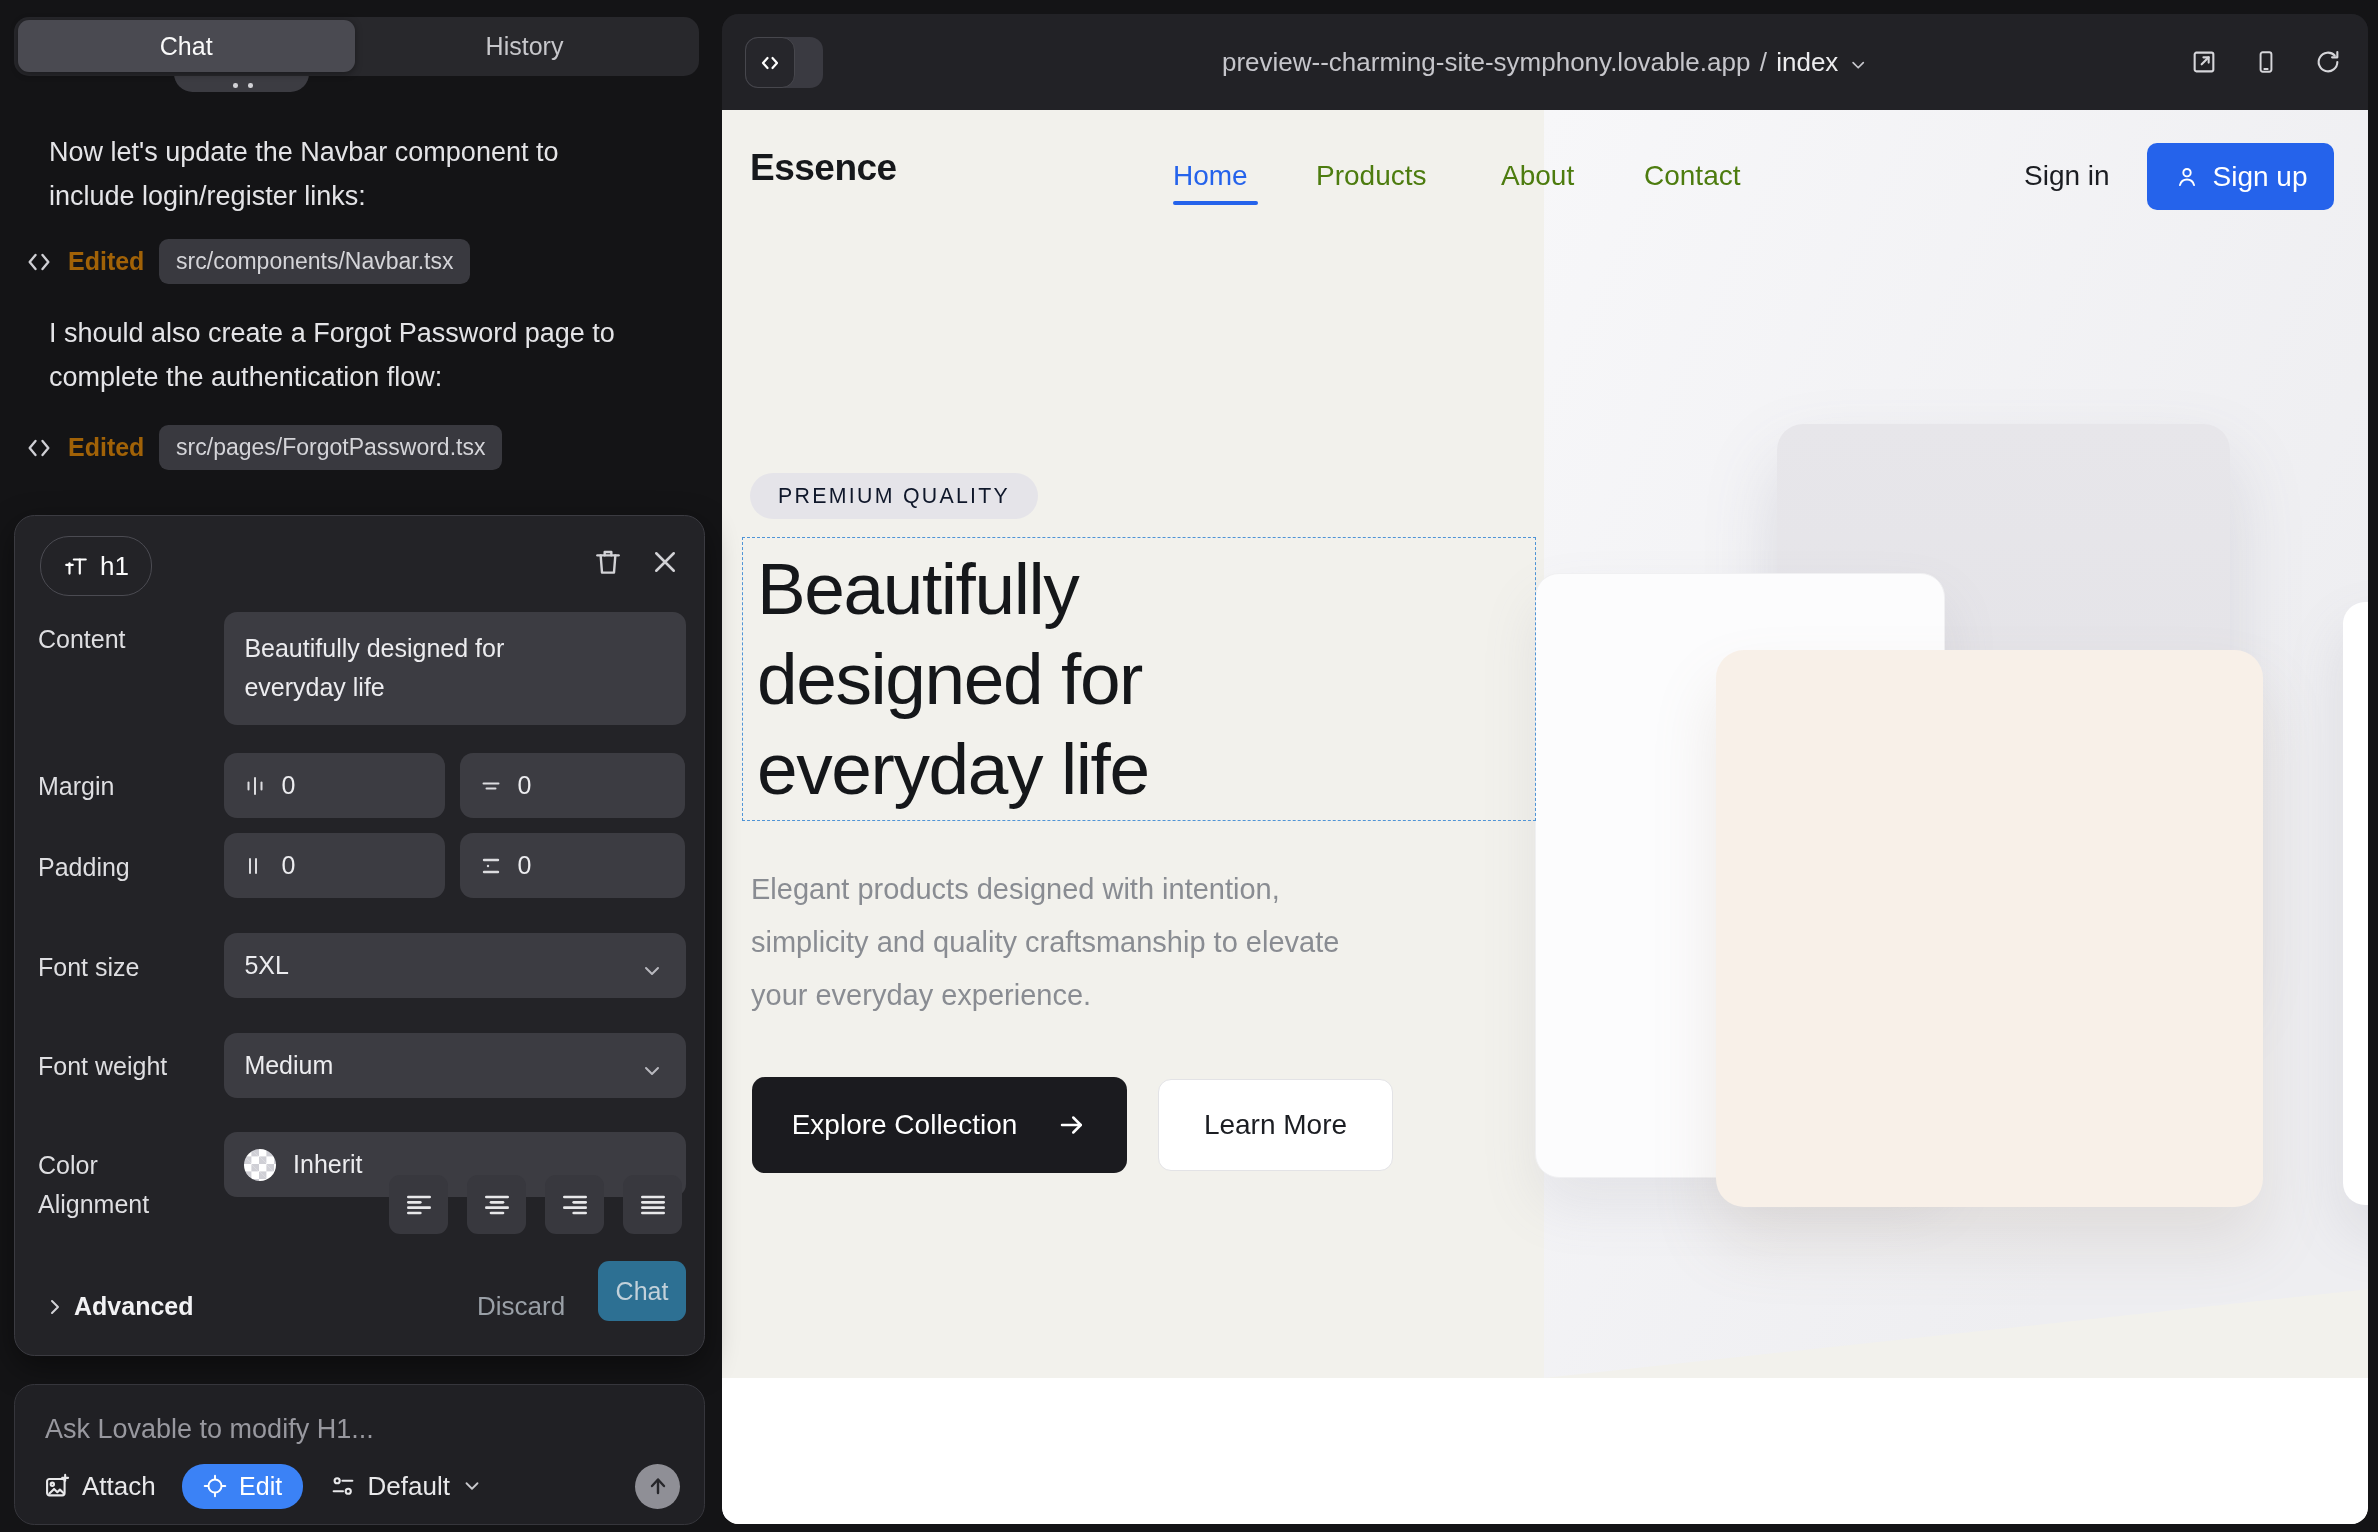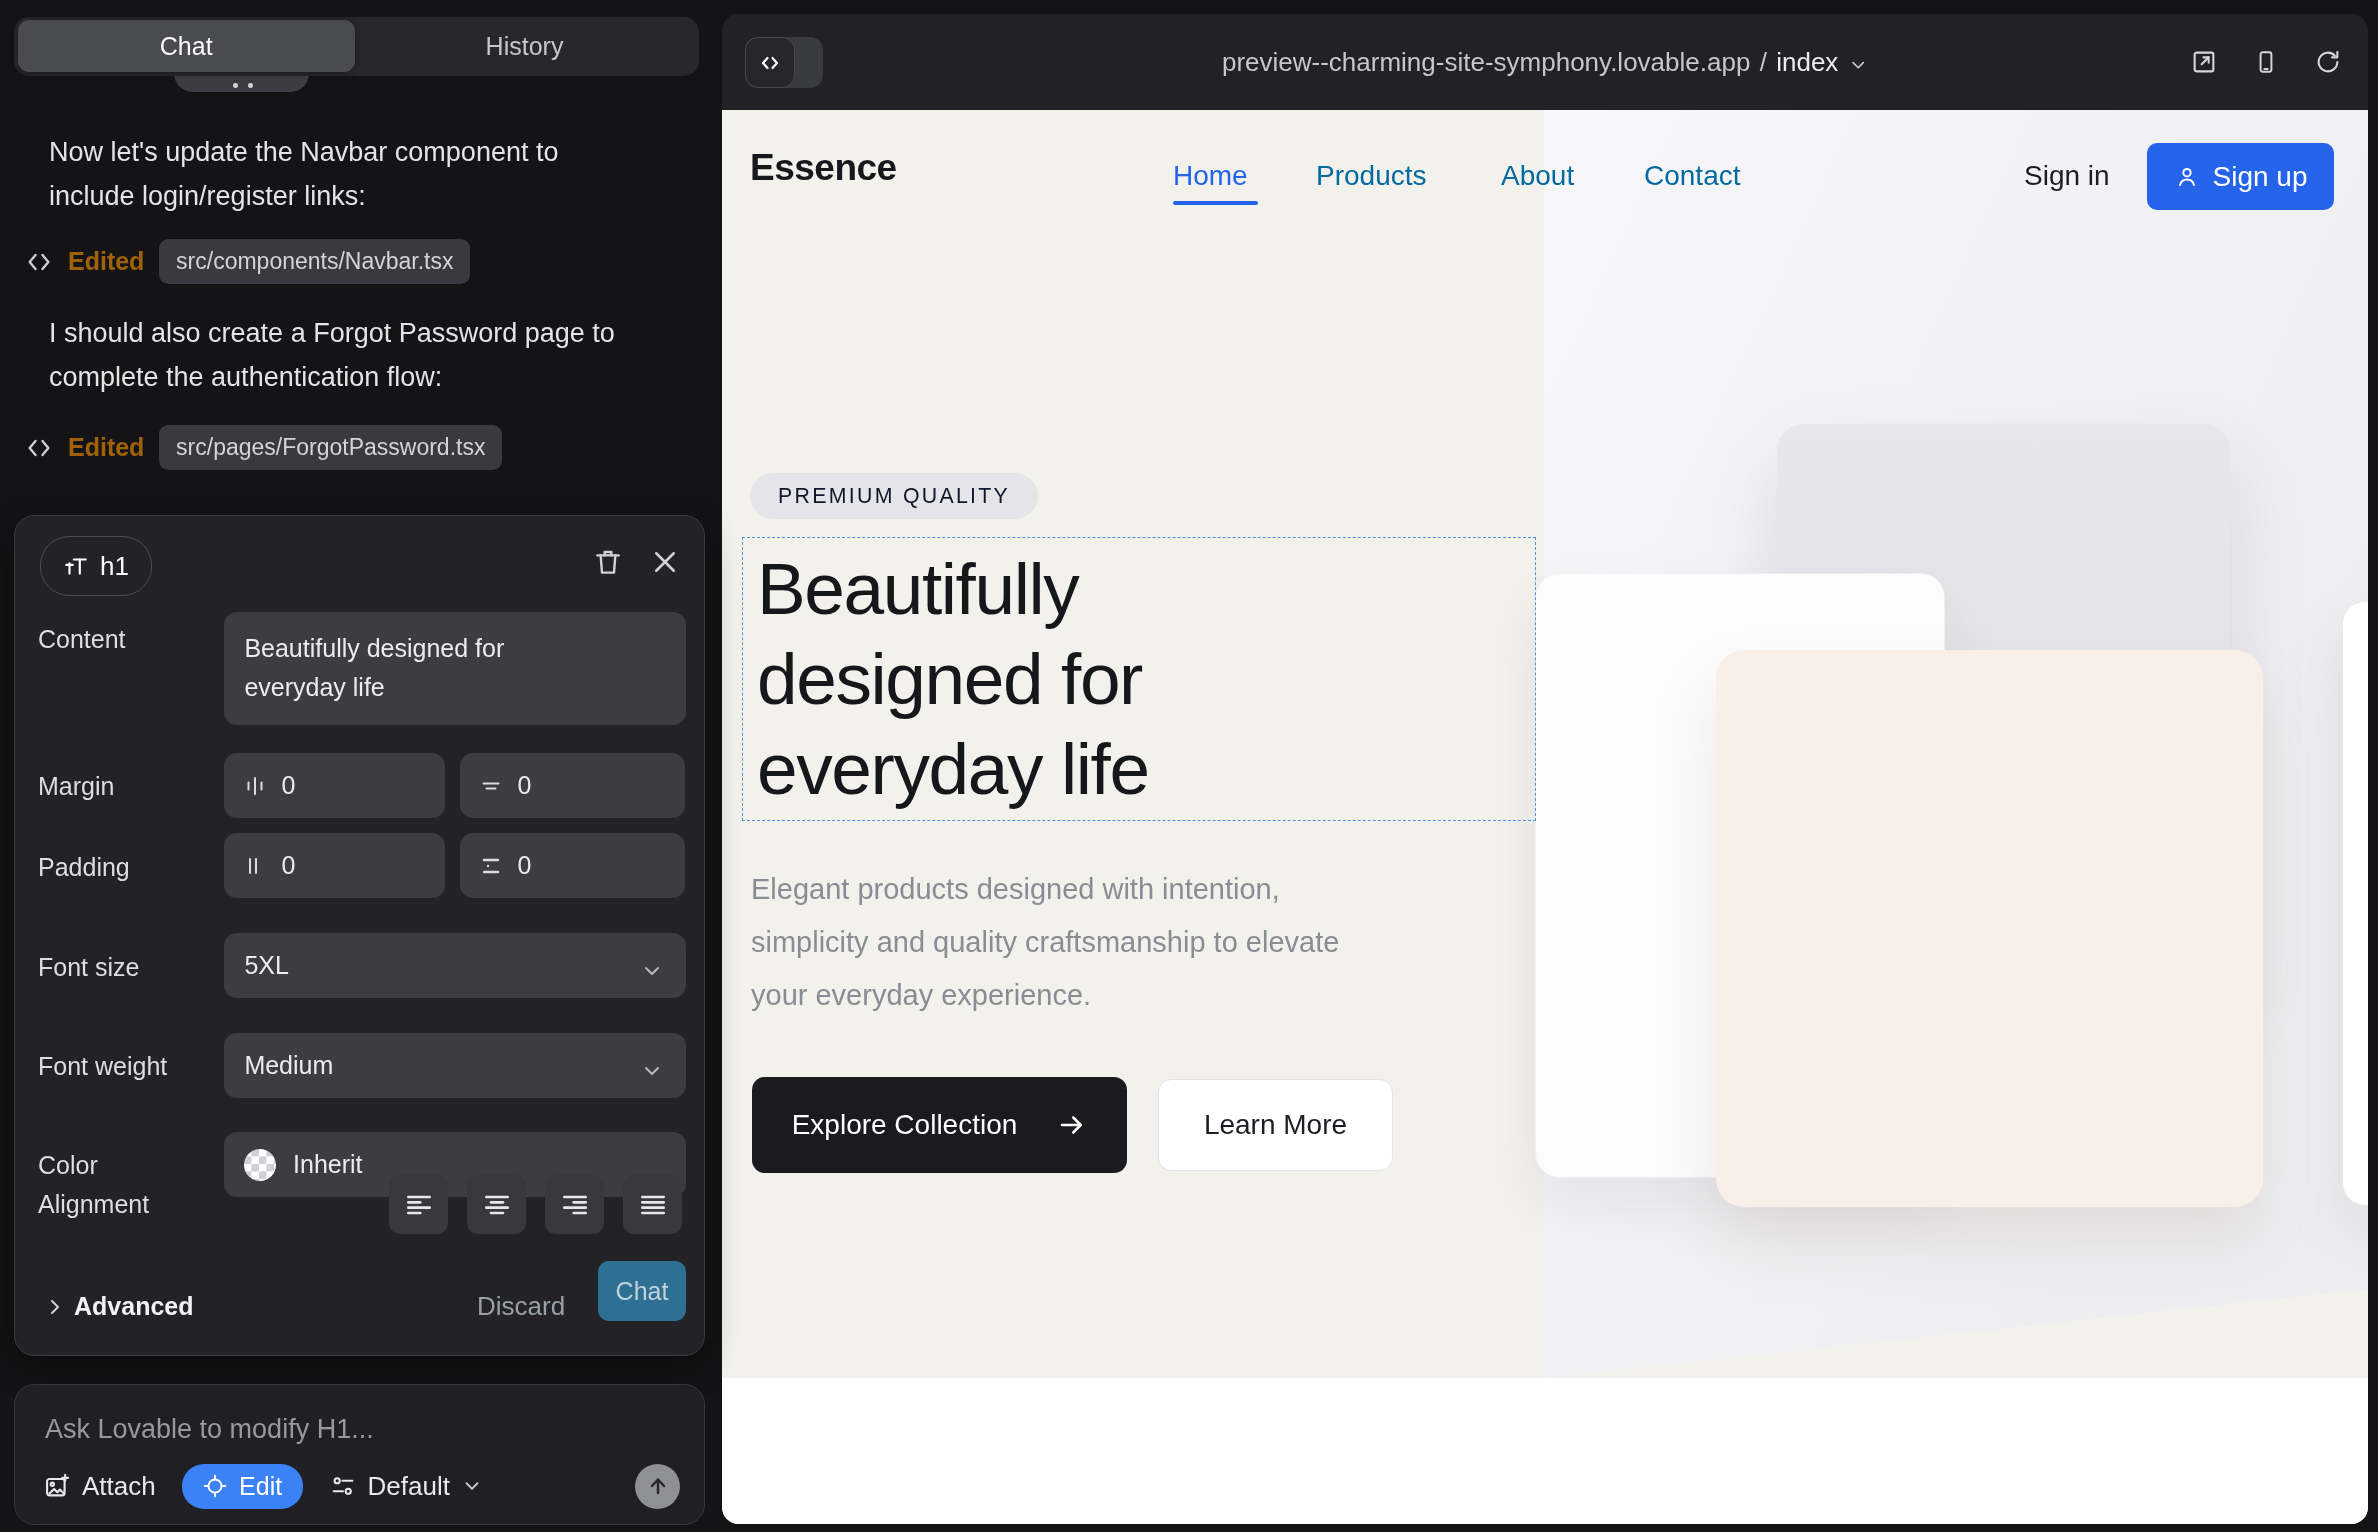--- a/index.html
+++ b/index.html
@@ -92,21 +92,21 @@
   .card-white{left:813px;top:463px;width:408px;height:603px;background:#fcfcfd;border:1.9px solid #f0f0f2;
               border-radius:24px;box-shadow:0 28px 56px rgba(120,120,140,.12);}
   .card-peek{left:1621px;top:492px;width:111px;height:603px;background:#ffffff;border-radius:22px;
              box-shadow:0 28px 56px rgba(120,120,140,.15);}
   .card-cream{left:994px;top:540px;width:547px;height:557px;background:#f8f0e8;border-radius:28px;
               box-shadow:0 37px 65px rgba(150,130,110,.16);}
   .below-hero{left:0;top:1268px;width:1646px;height:147px;background:#ffffff;}
 
   .site-nav{left:0;top:0;width:1646px;height:132px;}
   .brand{left:28px;top:37px;font-size:37px;font-weight:700;letter-spacing:-0.5px;color:#16181b;}
-  .nav-link{top:50px;font-size:28px;color:#0369a1;cursor:pointer;}
+  .nav-link{top:50px;font-size:28px;color:#4d7c0f;cursor:pointer;}
   .nav-link.active{color:#2563eb;}
   .nav-underline{left:451px;top:91px;width:85px;height:3.7px;background:#2563eb;border-radius:1.9px;}
   .signin{left:1302px;top:50px;font-size:28px;color:#1b1d22;cursor:pointer;}
   .signup{left:1425px;top:33px;width:187px;height:67px;background:#2563eb;border-radius:10px;
           display:flex;align-items:center;justify-content:center;gap:13px;color:#fff;font-size:28px;cursor:pointer;}
 
   .badge{left:28px;top:363px;height:46px;border-radius:23px;background:#e5e4e9;display:inline-flex;
          align-items:center;padding:0 28px;font-size:21.3px;letter-spacing:2.3px;color:#0f172a;font-weight:500;}
   .selection-box{left:20.4px;top:427px;width:794px;height:284px;border:1.9px dashed #4f94d6;box-sizing:border-box;}
   .hero-h1{left:35px;top:434px;width:575px;font-size:73px;line-height:90px;font-weight:500;

